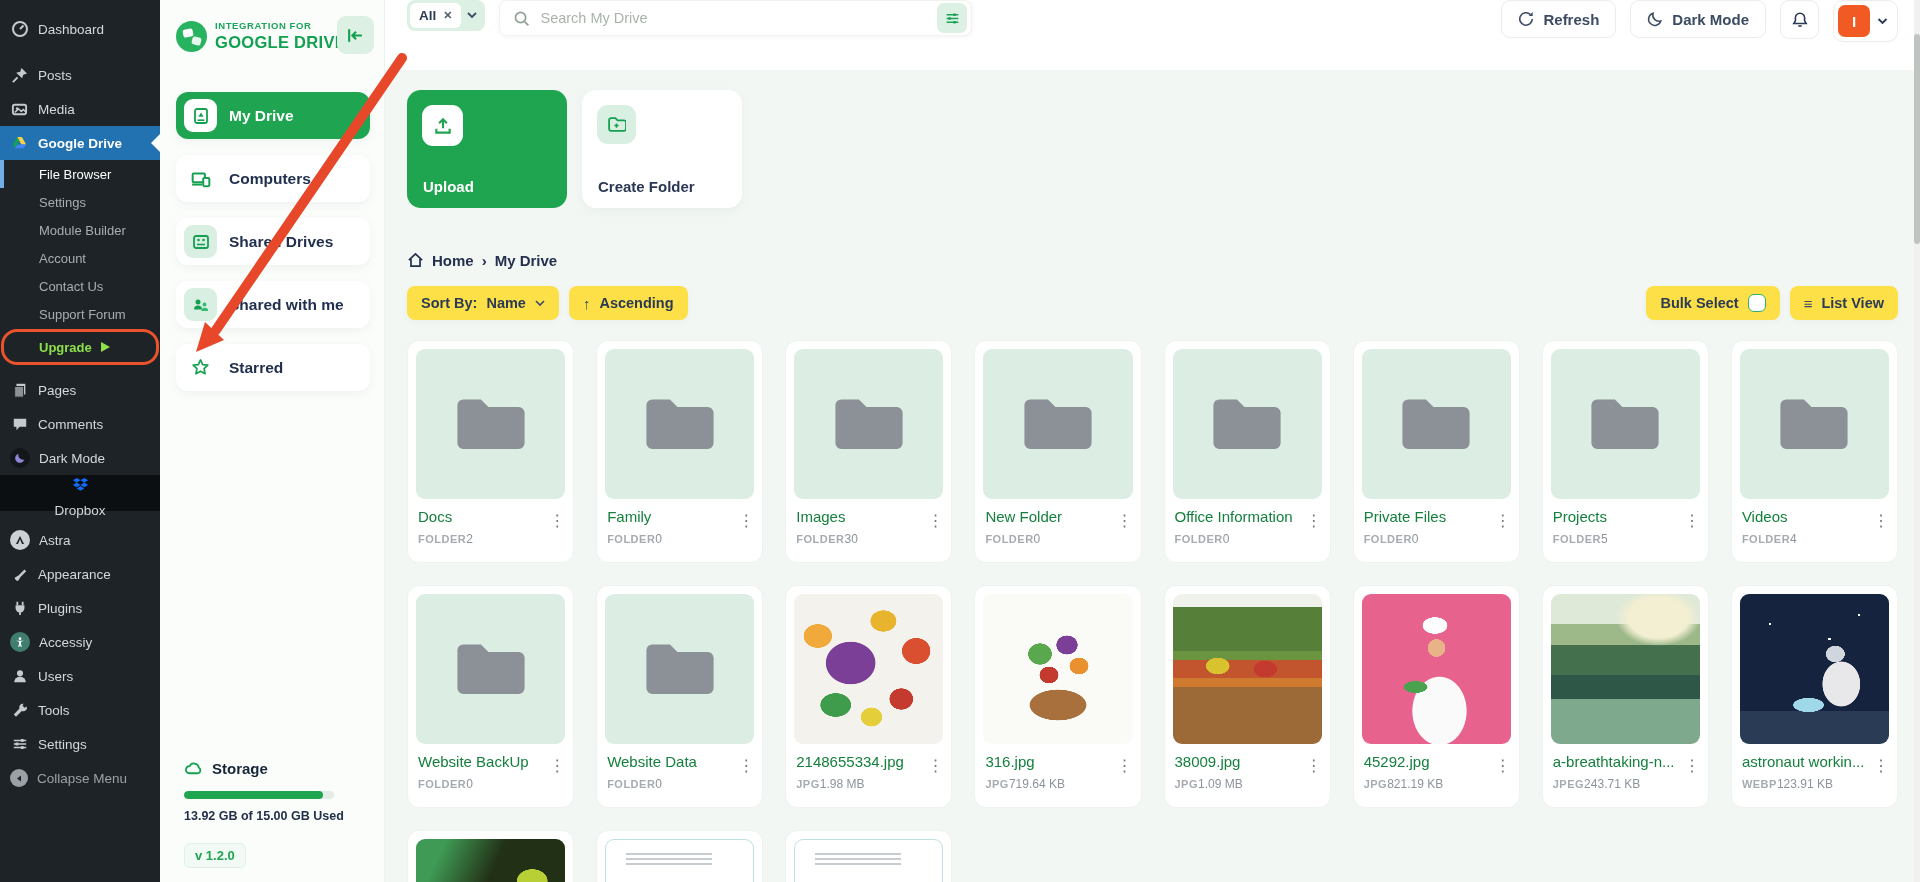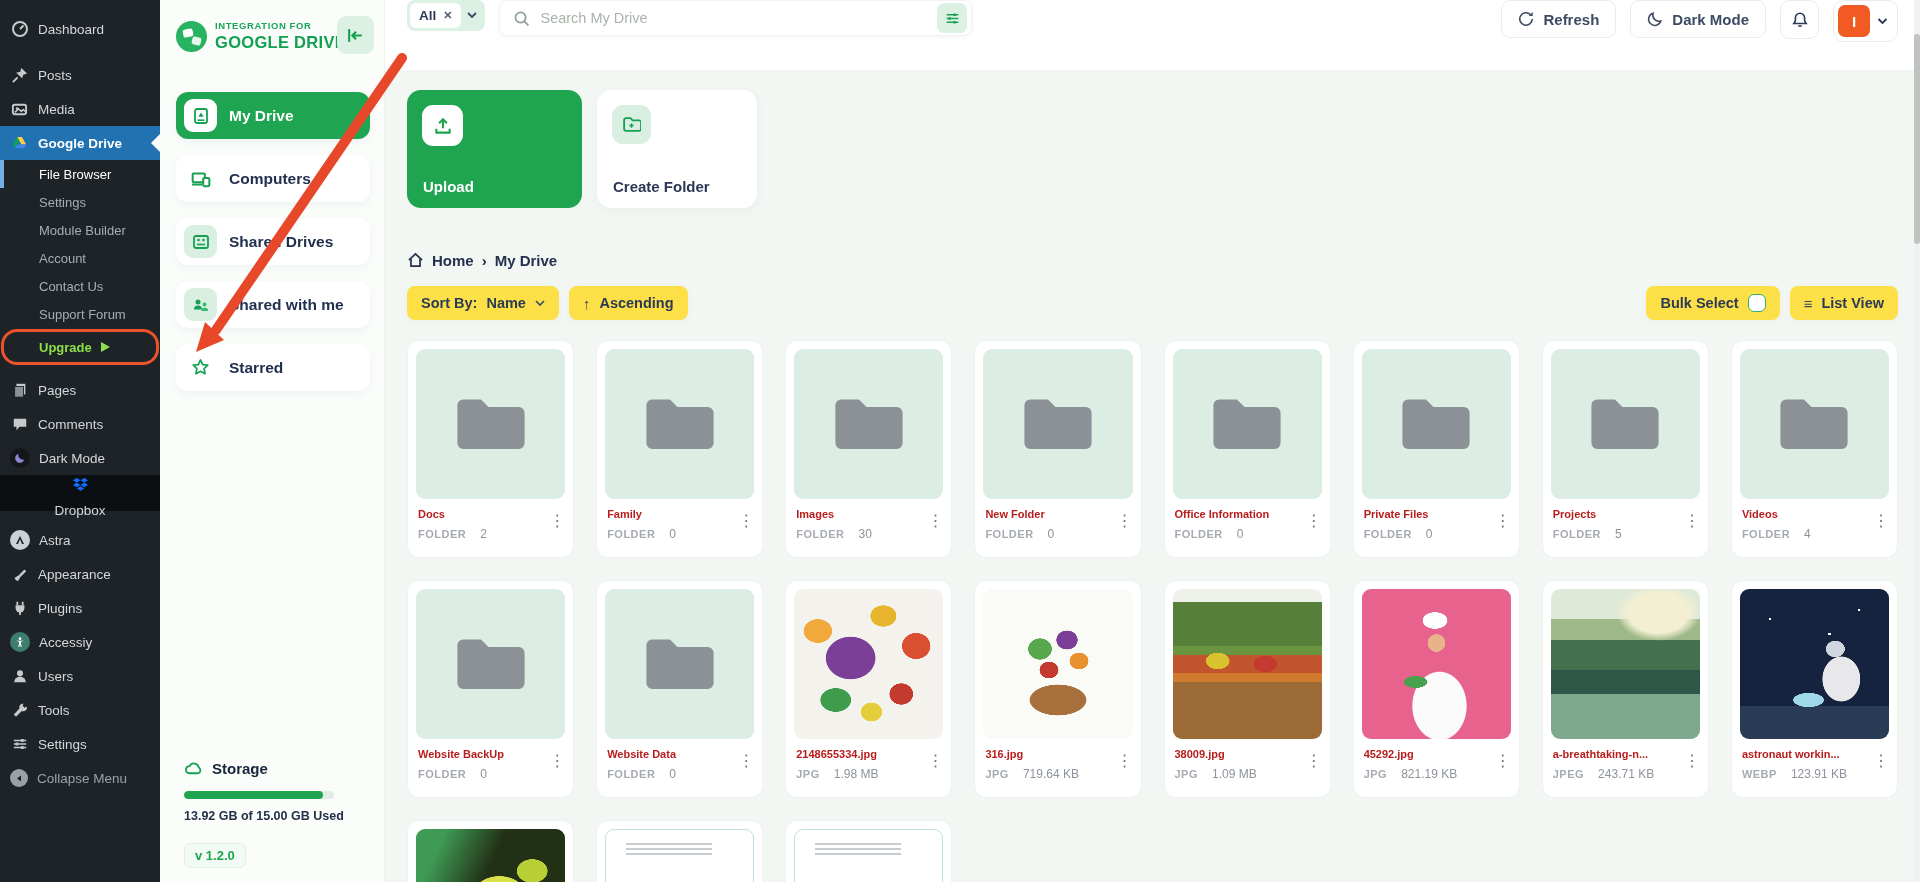--- a/index.html
+++ b/index.html
@@ -59,42 +59,42 @@
   .search input::placeholder { color:#a9b3aa; }
   .sliders-btn { width:30px; height:30px; background:#ddf0e4; border-radius:7px; display:flex; align-items:center; justify-content:center; cursor:pointer; flex-shrink:0; }
   .tb-spacer { flex:1; }
   .tb-btn { height:38px; background:#fff; border:1px solid #ececec; border-radius:9px; display:flex; align-items:center; gap:9px; padding:0 16px; font-size:15px; font-weight:600; color:#3c4b63; cursor:pointer; }
   .bell-btn { width:39px; height:39px; background:#fff; border:1px solid #ececec; border-radius:9px; display:flex; align-items:center; justify-content:center; cursor:pointer; }
   .avatar-wrap { height:42px; background:#fff; border:1px solid #ececec; border-radius:10px; display:flex; align-items:center; gap:7px; padding:4px 9px 4px 4px; cursor:pointer; }
   .avatar { width:32px; height:32px; background:#f25a24; border-radius:7px; color:#fff; font-size:15px; font-weight:bold; display:flex; align-items:center; justify-content:center; }
 
   .content { flex:1; padding:20px 22px; background:#f2f7f3; }
   .action-cards { display:flex; gap:15px; }
-  .upload-card { width:175px; height:118px; background:#1fa550; border-radius:14px; padding:15px; position:relative; cursor:pointer; }
+  .upload-card { width:160px; height:118px; background:#1fa550; border-radius:14px; padding:15px; position:relative; cursor:pointer; }
   .up-icon { width:41px; height:41px; background:#fff; border-radius:11px; display:flex; align-items:center; justify-content:center; }
   .upload-label { position:absolute; left:16px; bottom:13px; color:#fff; font-size:15px; font-weight:600; }
   .create-card { width:160px; height:118px; background:#fff; border-radius:14px; box-shadow:0 3px 10px rgba(40,80,60,.05); padding:15px; position:relative; cursor:pointer; }
   .cf-icon { width:39px; height:39px; background:#d9efe2; border-radius:11px; display:flex; align-items:center; justify-content:center; }
   .create-label { position:absolute; left:16px; bottom:13px; color:#2b3754; font-size:15px; font-weight:600; }
 
   .breadcrumb { margin-top:44px; display:flex; align-items:center; gap:8px; font-size:15px; font-weight:bold; color:#24304e; }
   .sort-row { margin-top:17px; display:flex; align-items:center; gap:10px; }
   .chipbtn { background:#fde047; border-radius:8px; height:34px; display:flex; align-items:center; gap:9px; padding:0 14px; font-size:14.5px; font-weight:bold; color:#2b3a55; box-shadow:0 2px 6px rgba(40,80,60,.04); cursor:pointer; }
   .right-group { margin-left:auto; display:flex; gap:10px;padding-left:7px; }
   .cb { width:18px; height:18px; border:1.6px solid #35b06b; border-radius:6px; background:#fff; }
   .glyph { font-size:15px; color:#3c4b63; }
 
   .grid { margin-top:20px; display:grid; grid-template-columns:repeat(8, 1fr); gap:22px; }
   .card { background:#fff; border:1px solid #eef3ef; border-radius:12px; padding:8px; cursor:pointer; }
   .thumb { height:150px; border-radius:9px; position:relative; overflow:hidden; display:flex; align-items:center; justify-content:center; background-size:cover; }
   .thumb.mint { background:#dcede3; }
   .fglyph { width:84px; fill:#8b9196; }
   .cap { position:relative; padding:9px 2px 8px; }
-  .fname { font-size:11px; font-weight:700; color:#b91c1c; white-space:nowrap; overflow:hidden; padding-right:14px; }
-  .fmeta { margin-top:7px; display:flex; gap:14px; align-items:baseline; }
+  .fname { font-size:15px; font-weight:400; color:#15803d; white-space:nowrap; overflow:hidden; padding-right:14px; }
+  .fmeta { margin-top:7px; display:flex; align-items:baseline; }
   .ftype { font-size:11px; font-weight:bold; color:#a6abb2; letter-spacing:.5px; }
   .fsize { font-size:12px; color:#8d939b; }
   .kebab { position:absolute; right:0; top:14px; color:#707880; font-size:16px; line-height:1; cursor:pointer; }
 
   
   .thumb.veggies { background:
     radial-gradient(42px 36px at 38% 46%, #7b3f98 0 58%, transparent 60%),
     radial-gradient(24px 20px at 16% 28%, #f2a93b 0 58%, transparent 60%),
     radial-gradient(22px 18px at 60% 18%, #e8b42e 0 58%, transparent 60%),
     radial-gradient(24px 22px at 82% 38%, #d94f30 0 58%, transparent 60%),

